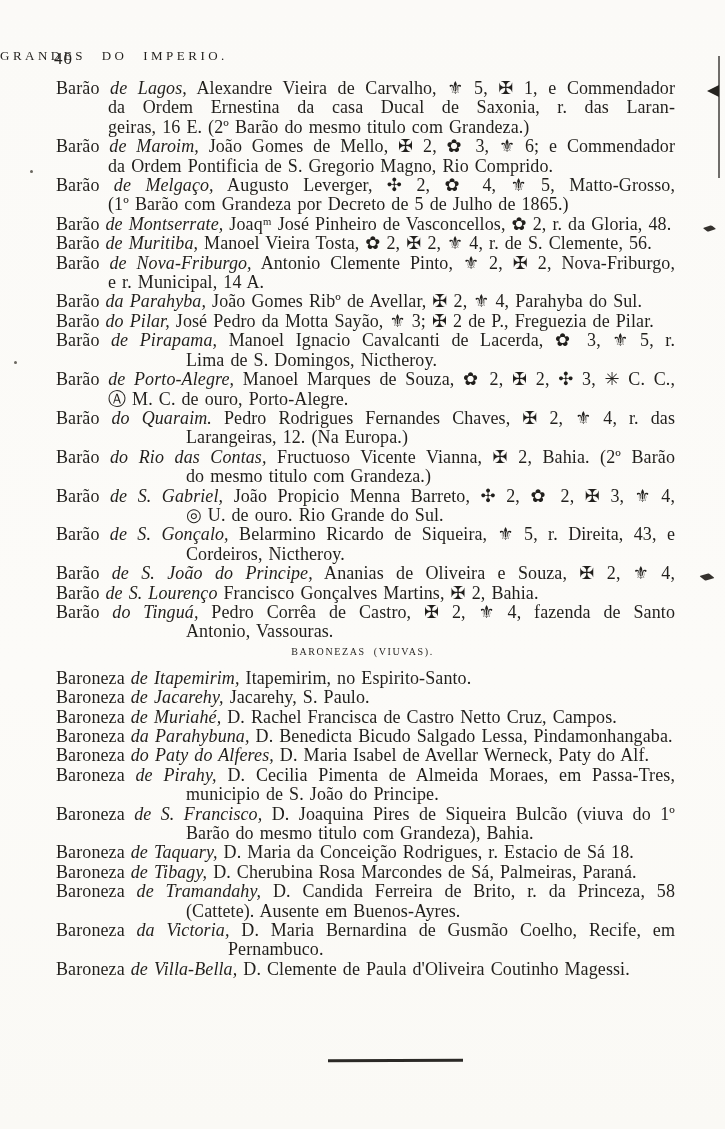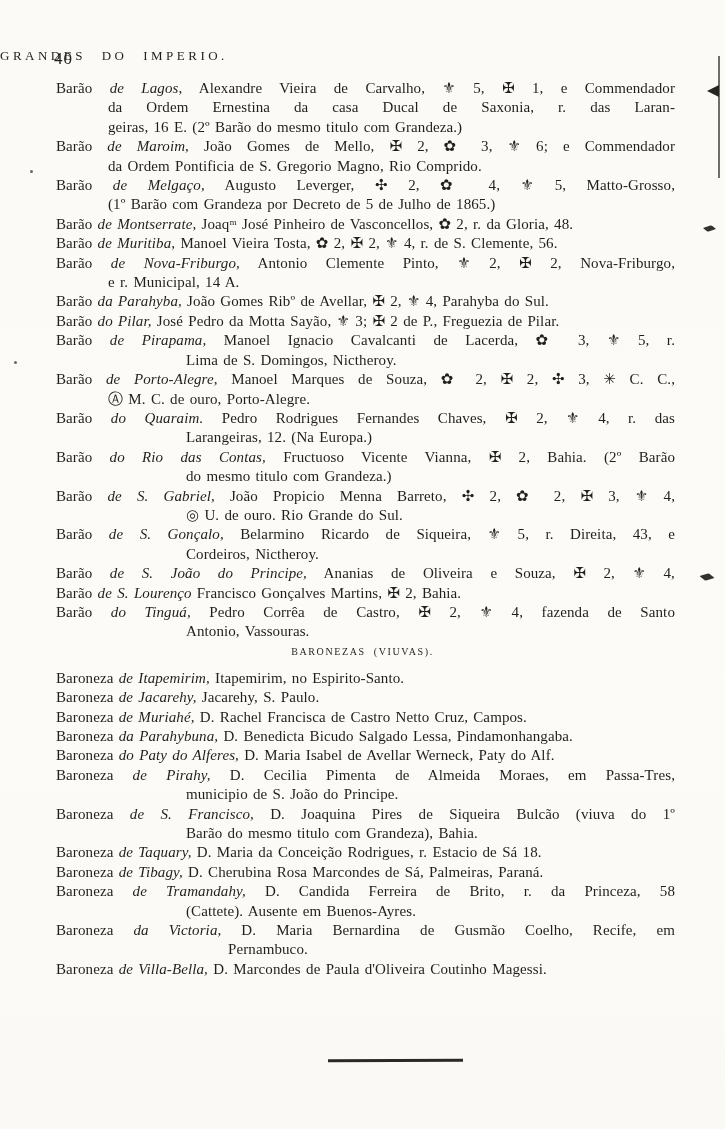--- a/index.html
+++ b/index.html
@@ -7,21 +7,21 @@
     position:relative;width:725px;height:1129px;margin:0;
     background:linear-gradient(180deg,#fbfaf7 0%,#fcfbf8 60%,#faf9f5 100%);
     font-family:"Liberation Serif","DejaVu Serif","DejaVu Sans",serif;
     font-weight:normal;color:#211f1c;overflow:hidden;
   }
   .running-head{position:relative;height:22px;margin-top:34px;}
   .pagenum{position:absolute;left:54px;top:1px;font-size:17px;letter-spacing:1px;}
   .head-title{display:block;font-size:13px;letter-spacing:3.5px;word-spacing:9px;margin-top:48px;}
   .entries{padding:0 50px 0 56px;margin-top:12px;}
   .entries.first{margin-top:9px;}
-  .line{font-size:15px;line-height:19.4px;letter-spacing:.1px;word-spacing:1.4px;}
+  .line{font-size:18px;line-height:19.4px;letter-spacing:.1px;word-spacing:1.4px;}
   .jfull{text-align:justify;text-align-last:justify;}
   .ind1{margin-left:52px;}
   .ind2{margin-left:130px;}
   .ind3{margin-left:172px;}
   .ttl{font-style:italic;}
   .section-head{margin:4px 0 3px 0;text-align:center;font-size:10px;letter-spacing:1.6px;word-spacing:4px;}
   .end-rule{position:absolute;left:328px;top:1059px;width:135px;height:2.5px;background:#2b2926;transform:rotate(-.3deg);}
   
   .art-vline{position:absolute;left:718px;top:56px;width:1.5px;height:122px;background:#4c4a46;opacity:.8;}
   .art-arrow{position:absolute;left:707px;top:85px;width:0;height:0;
@@ -141,21 +141,21 @@
       </div>
       <div>
         <div class="line jfull"><span>Baroneza </span><span class="ttl">de Tramandahy,</span><span> D. Candida Ferreira de Brito, r. da Princeza, 58</span></div>
         <div class="line ind2">(Cattete). Ausente em Buenos-Ayres.</div>
       </div>
       <div>
         <div class="line jfull"><span>Baroneza </span><span class="ttl">da Victoria,</span><span> D. Maria Bernardina de Gusmão Coelho, Recife, em</span></div>
         <div class="line ind3">Pernambuco.</div>
       </div>
       <div>
-        <div class="line"><span>Baroneza </span><span class="ttl">de Villa-Bella,</span><span> D. Marcondes de Paula d'Oliveira Coutinho Magessi.</span></div>
+        <div class="line"><span>Baroneza </span><span class="ttl">de Villa-Bella,</span><span> D. Clemente de Paula d'Oliveira Coutinho Magessi.</span></div>
       </div>
     </div>
 
   <div class="end-rule"></div>
 
   <div class="art-vline"></div>
   <div class="art-arrow"></div>
   <div class="art-m1"></div>
   <div class="art-m2"></div>
   <div class="art-dot1"></div>

